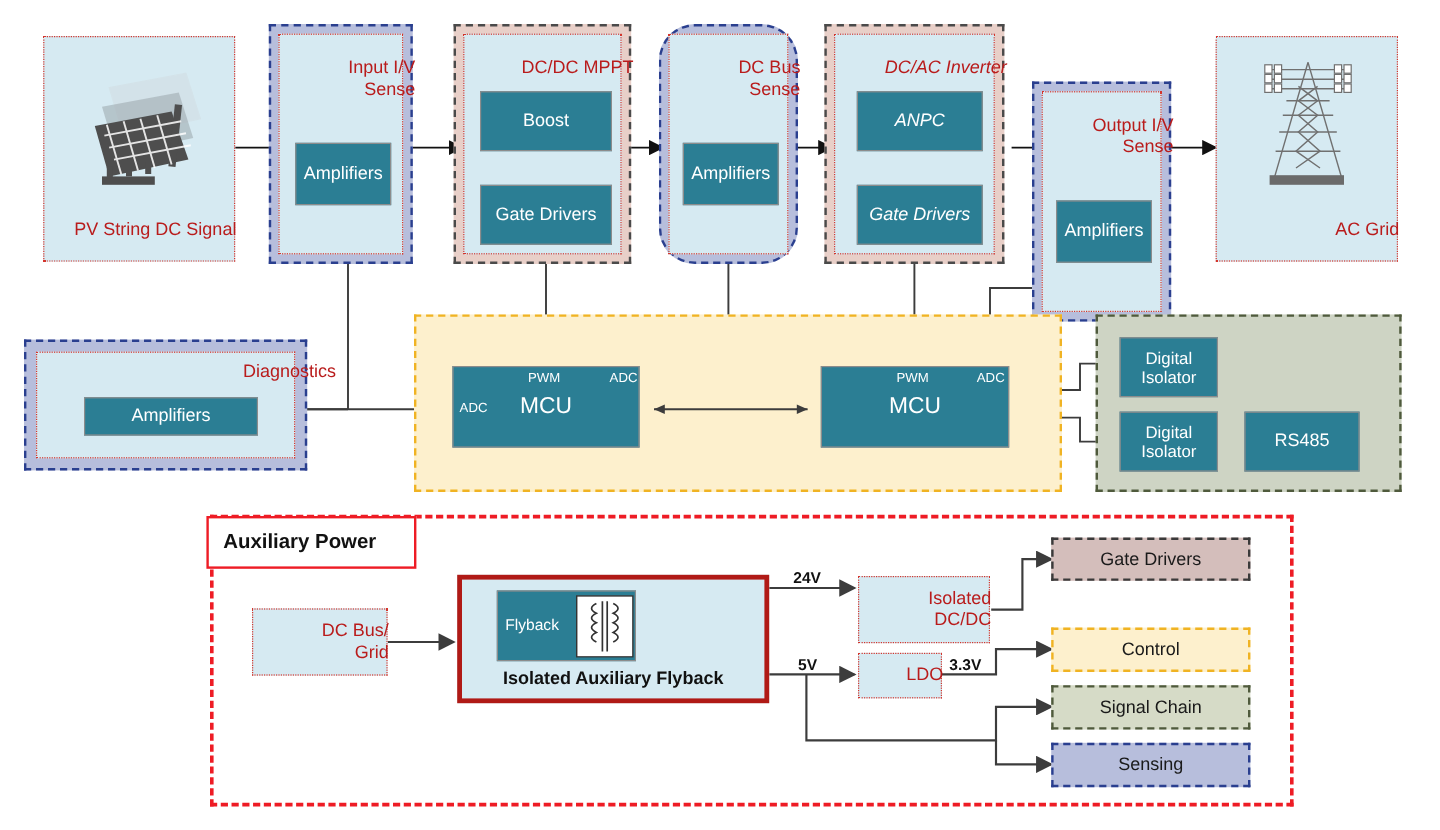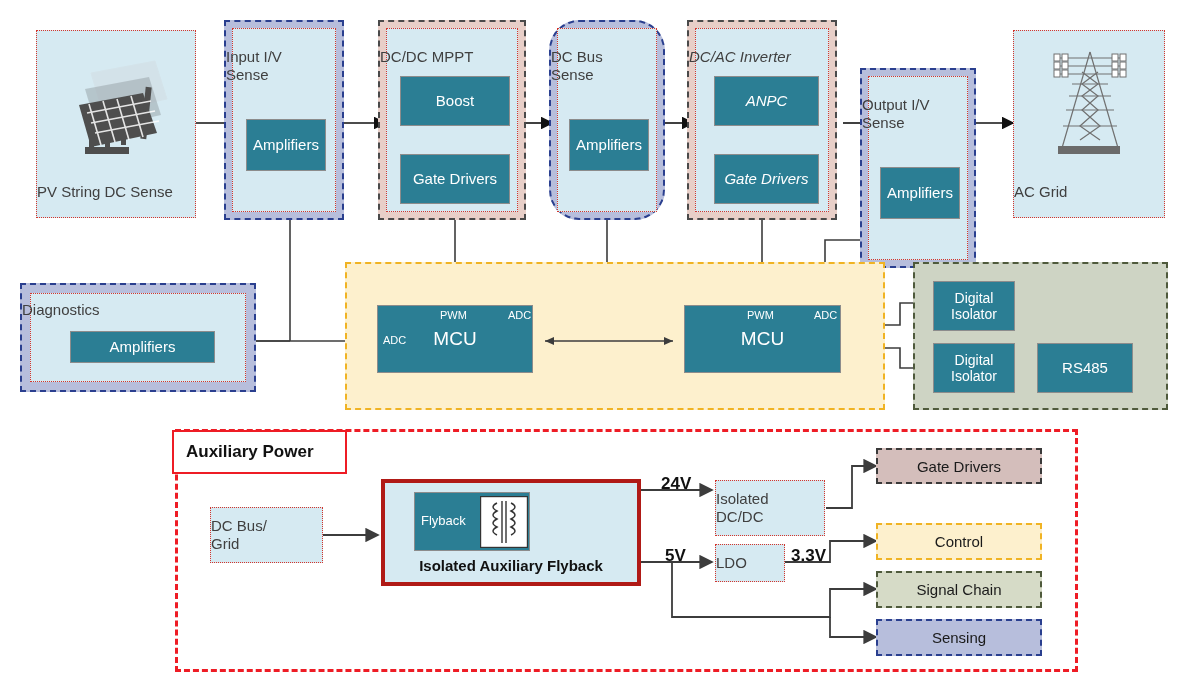--- a/index.html
+++ b/index.html
@@ -14,21 +14,21 @@
 
   
   .card-lb{position:absolute;box-sizing:border-box;background:#d6eaf2;border:1.5px dotted #d4352c;}
 
   
   .teal{position:absolute;box-sizing:border-box;background:#2b7e94;border:1px solid #8c8c8c;
         color:#ffffff;display:flex;align-items:center;justify-content:center;text-align:center;
         font-size:15px;line-height:1.15;}
 
   
-  .lbl{position:absolute;text-align:left;font-size:15px;line-height:1.2;color:#404040;}
+  .lbl{position:absolute;text-align:right;font-size:15px;line-height:1.2;color:#b91c1c;}
 
   
   .region{position:absolute;box-sizing:border-box;}
   .region-control{background:#fdf0cd;border:2px dashed #f0b323;}
   .region-comms{background:#ced4c4;border:2px dashed #4f5a3c;}
 
   
   .aux-region{position:absolute;box-sizing:border-box;border:3px dashed #ee1c25;background:transparent;}
   .aux-title{position:absolute;box-sizing:border-box;background:#ffffff;border:2px solid #ee1c25;
              font-weight:bold;font-size:17px;color:#111;display:flex;align-items:center;
@@ -42,21 +42,21 @@
 
   
   .consumer{position:absolute;box-sizing:border-box;display:flex;align-items:center;
             justify-content:center;font-size:15px;color:#1a1a1a;}
   .c-gd{background:#d4bebb;border:2px dashed #3a3a3a;}
   .c-ctl{background:#fdf0cd;border:2px dashed #f0b323;}
   .c-sc{background:#d6dbc7;border:2px dashed #4f5a3c;}
   .c-sn{background:#b7bedc;border:2px dashed #2a3f8f;}
 
   
-  .vlabel{position:absolute;font-size:17px;font-weight:bold;color:#111;}
+  .vlabel{position:absolute;font-size:13px;font-weight:bold;color:#111;}
 
   
   .pin{position:absolute;color:#fff;font-size:11px;}
 
   
   svg.wires{position:absolute;left:0;top:0;width:1200px;height:692px;pointer-events:none;}
   svg.icon{position:absolute;}
 </style>
 </head>
 <body>
@@ -147,21 +147,21 @@
       <g stroke="#ffffff" stroke-width="1.6" opacity="0.85">
         <line x1="28" y1="62" x2="92" y2="50"></line>
         <line x1="32" y1="72" x2="96" y2="60"></line>
         <line x1="36" y1="82" x2="100" y2="70"></line>
         <line x1="30" y1="53" x2="42" y2="94"></line>
         <line x1="44" y1="50" x2="56" y2="91"></line>
         <line x1="58" y1="48" x2="70" y2="89"></line>
         <line x1="72" y1="45" x2="84" y2="86"></line>
       </g>
     </svg>
-    <div class="lbl" style="left:0;top:152px;width:160px;">PV String DC Sense</div>
+    <div class="lbl" style="left:0;top:152px;width:160px;">PV String DC Signal</div>
   </div>
 
   <div class="grp-outer grp-blue" style="left:224px;top:20px;width:120px;height:200px;">
     <div class="grp-inner" style="left:6px;top:6px;right:6px;bottom:6px;"></div>
     <div class="lbl" style="left:0;top:26px;width:120px;">Input I/V<br>Sense</div>
     <div class="teal" style="left:20px;top:97px;width:80px;height:52px;">Amplifiers</div>
   </div>
 
   <div class="grp-outer grp-pink" style="left:378px;top:20px;width:148px;height:200px;">
     <div class="grp-inner" style="left:6px;top:6px;right:6px;bottom:6px;"></div>

